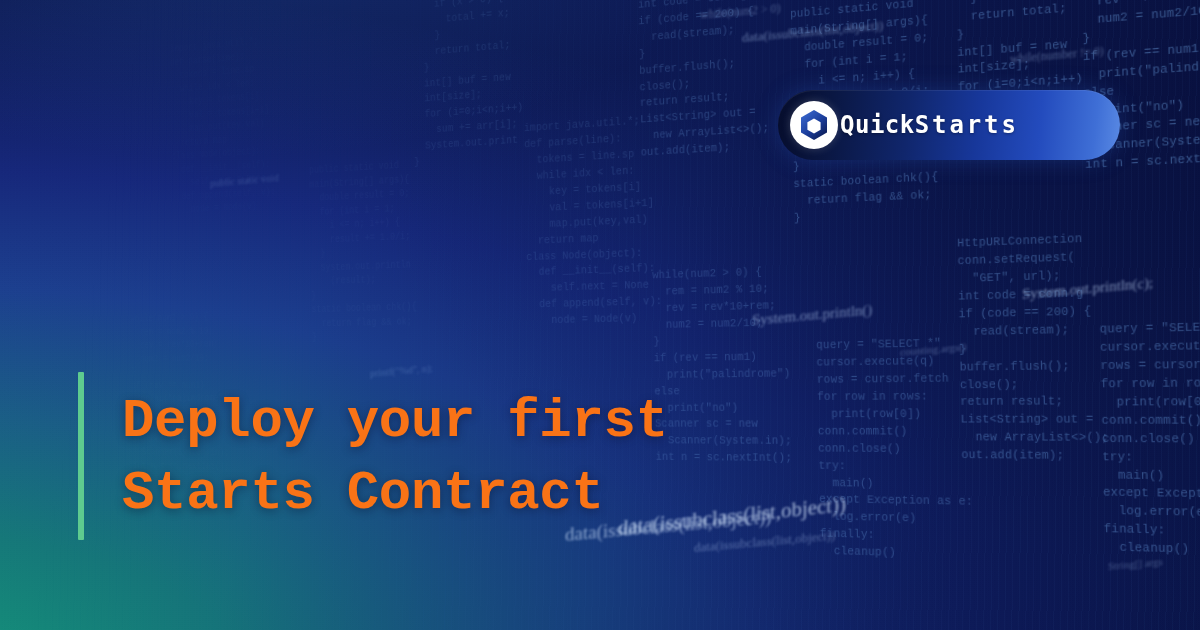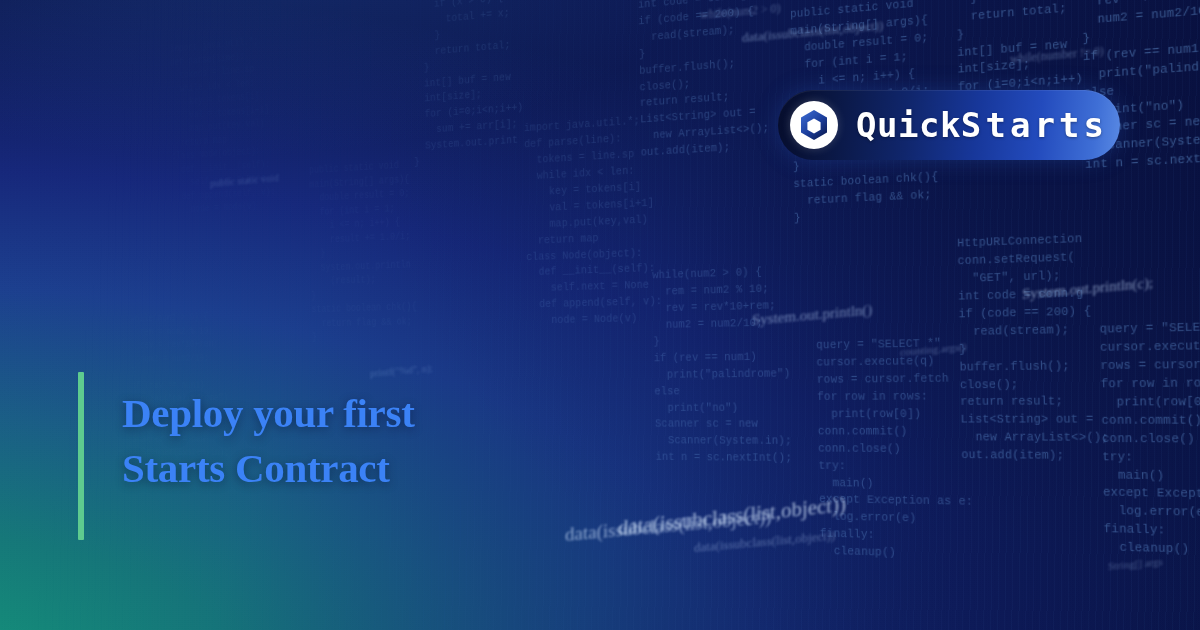--- a/index.html
+++ b/index.html
@@ -134,23 +134,23 @@
   }
   .badge-logo{
     width:48px; height:48px; flex:0 0 48px;
     border-radius:50%;
     background:#ffffff;
     display:flex; align-items:center; justify-content:center;
     box-shadow:0 0 10px rgba(255,255,255,0.18);
   }
   .badge-logo svg{ display:block; }
   .badge-text{
-    margin-left:18px;
+    margin-left:2px;
     font-family:"DejaVu Sans Mono", "Liberation Mono", monospace;
-    font-size:34px;
+    font-size:24px;
     font-weight:700;
     color:#ffffff;
     letter-spacing:0.5px;
     line-height:1;
     white-space:nowrap;
     text-shadow:0 1px 3px rgba(0,0,0,0.35);
   }
   .badge-text .qs-gap{ letter-spacing:0.12em; }
 
   
@@ -163,24 +163,24 @@
     z-index:10;
   }
   .headline{
     position:absolute;
     left:122px; top:386px;
     z-index:10;
     width:640px;
   }
   .headline .line{
     display:block;
-    font-family:Liberation Serif, serif;
-    font-size:41px;
+    font-family:Liberation Mono, monospace;
+    font-size:54px;
     font-weight:700;
-    color:#3b82f6;
+    color:#f97316;
     line-height:1.34;
     letter-spacing:-0.3px;
     text-shadow:0 2px 10px rgba(4,12,40,0.40);
     white-space:nowrap;
   }
 </style>
 </head>
 <body>
 
 <div class="banner">

